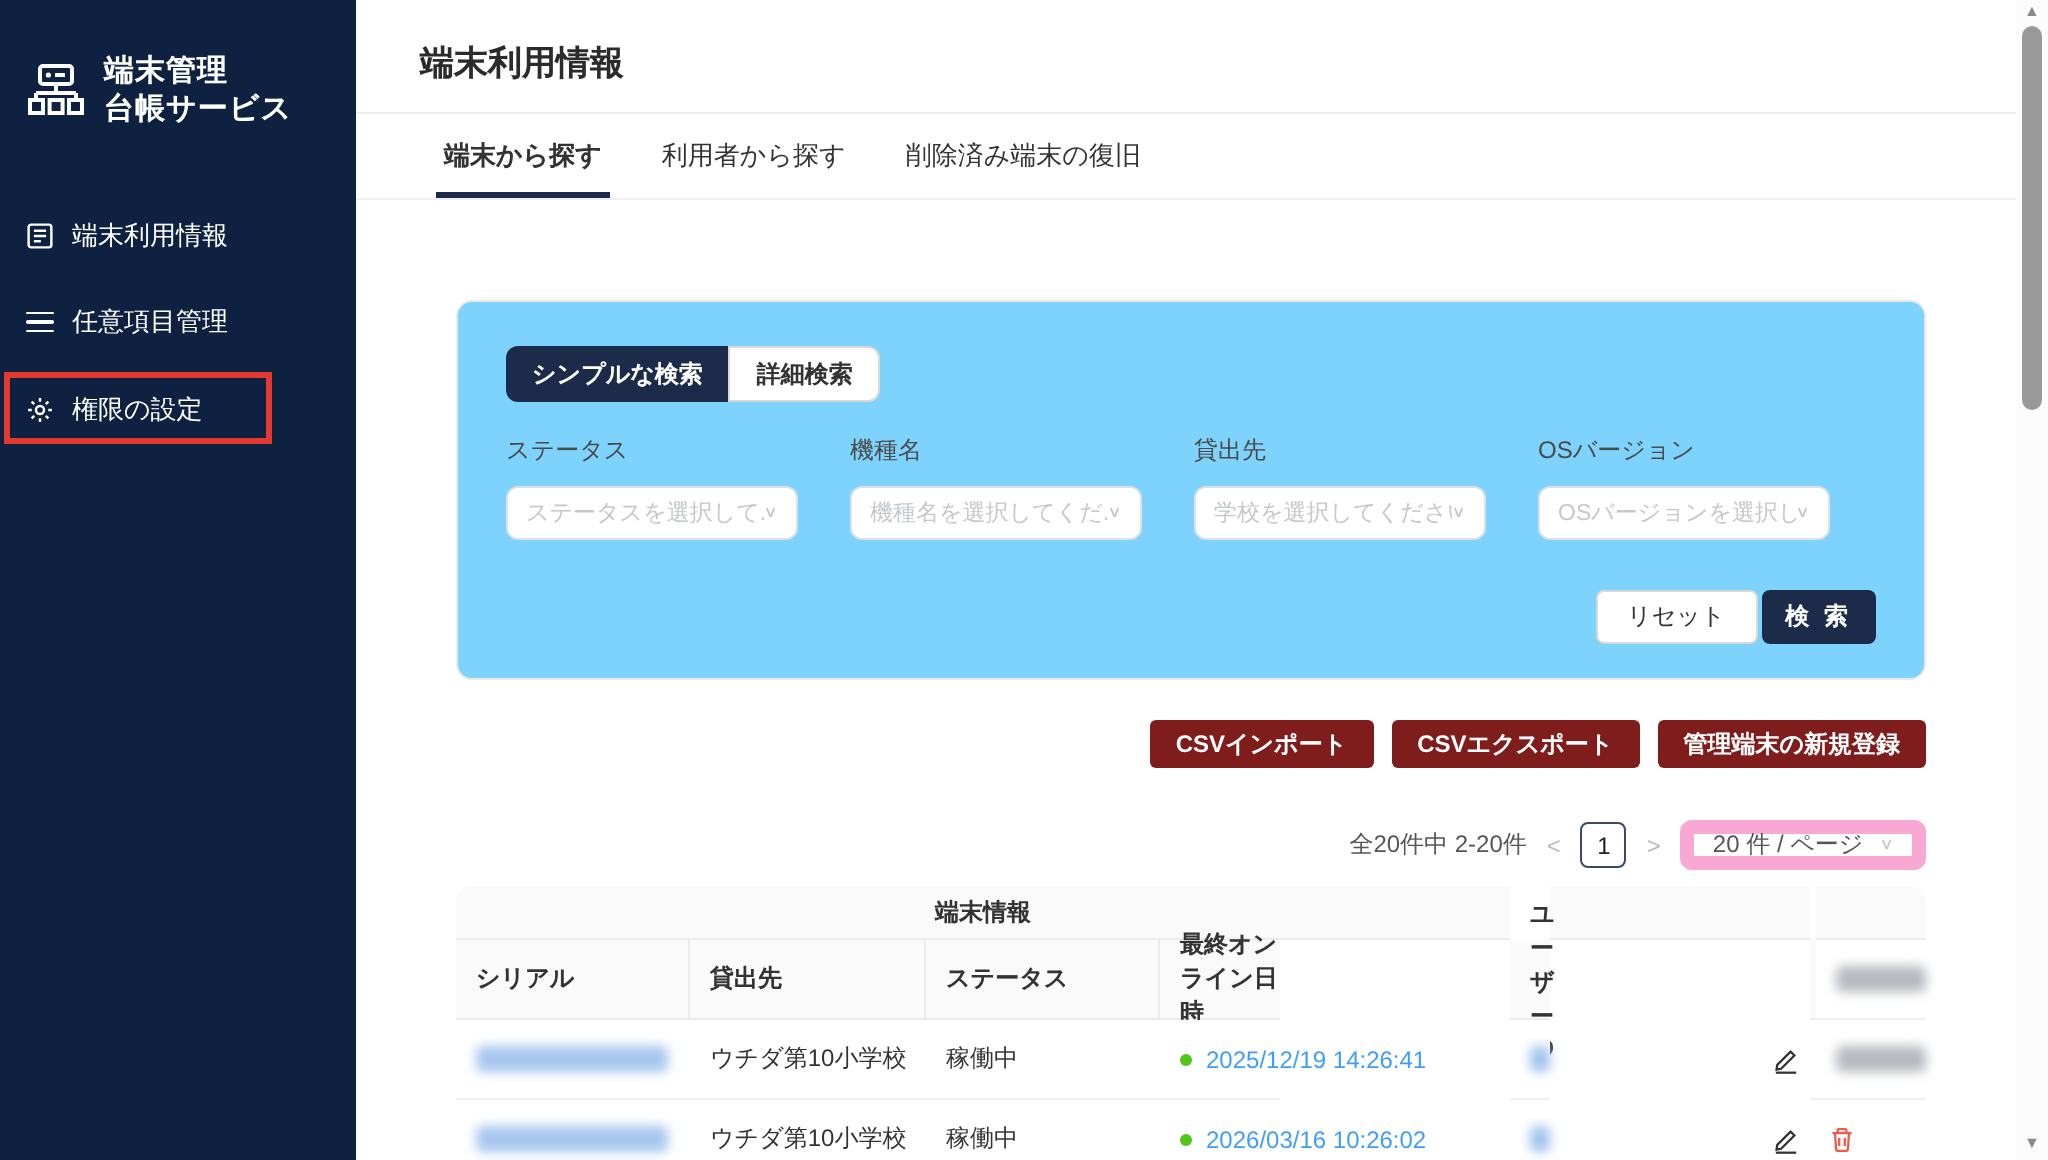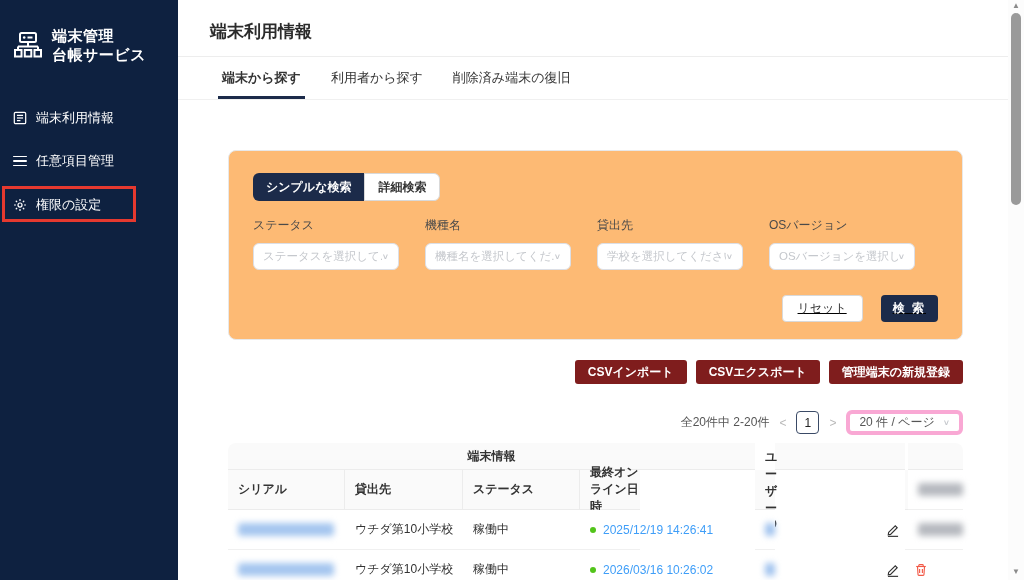--- a/index.html
+++ b/index.html
@@ -21,50 +21,50 @@
   
   .main { position:absolute; left:178px; top:0; width:830px; height:580px; background:#fff; }
   .page-header { height:57px; border-bottom:1px solid #ededed; position:relative; }
   .page-title { position:absolute; left:32px; top:20px; font-size:17px; font-weight:600; color:#2b2b2b; }
   .tabs { height:43px; border-bottom:1px solid #f0f0f0; display:flex; align-items:stretch; padding-left:44px; gap:30px; }
   .tab { font-size:13px; color:#333; display:flex; align-items:center; position:relative; cursor:pointer; }
   .tab.active { font-weight:bold;text-align:center; }
   .tab.active::after { content:""; position:absolute; left:-4px; right:-4px; bottom:0; height:3px; background:#1c2b4a; }
 
   
-  .search-card { position:absolute; left:50px; top:150px; width:735px; height:190px; background:#fdba74;
+  .search-card { position:absolute; left:50px; top:150px; width:735px; height:190px; background:#7dd3fc;
     border:1px solid #e8e8e8; border-radius:8px; }
   .toggle { position:absolute; left:24px; top:22px; display:flex; height:28px; }
   .tg { font-size:12px; font-weight:bold; display:flex; align-items:center; padding:0 13px; cursor:pointer; }
   .tg-on { background:#1c2b4a; color:#fff; border-radius:6px 0 0 6px; }
   .tg-off { background:#fff; color:#333; border:1px solid #d9d9d9; border-radius:0 6px 6px 0; }
   .fields { position:absolute; left:24px; top:66px; display:flex; }
   .field { width:172px; }
   .field-label { font-size:12px; color:#4a4a4a; margin-bottom:9px; }
   .select { width:146px; height:27px; border:1px solid #dcdfe6; border-radius:6px; background:#fff;
     display:flex; align-items:center; justify-content:space-between; padding:0 9px; cursor:pointer; }
   .select .ph { font-size:11.5px; color:#c4c7cc; white-space:nowrap; overflow:hidden; }
   .chev { font-size:10px; color:#c4c7cc; transform:scaleY(.8); }
-  .card-actions { position:absolute; right:24px; top:144px; display:flex; gap:18px;text-decoration:underline; }
+  .card-actions { position:absolute; right:24px; top:144px; display:flex; gap:2px; }
   .btn { height:27px; font-size:12px; border-radius:4px; display:flex; align-items:center; cursor:pointer; }
   .btn-reset { background:#fff; border:1px solid #d9d9d9; color:#333; padding:0 15px; }
   .btn-search { background:#1c2b4a; color:#fff; font-weight:bold; padding:12px 12px; letter-spacing:2px; }
 
   
   .csv-row { position:absolute; left:50px; top:360px; width:735px; display:flex; justify-content:flex-end; gap:9px; }
   .btn-navy { height:24px; background:#7f1d1d; color:#fff; font-size:12px; font-weight:bold;
     border-radius:3px; display:flex; align-items:center; padding:0 13px; cursor:pointer; }
 
   
   .pag-row { position:absolute; left:50px; top:410px; width:735px; display:flex; justify-content:flex-end;
     align-items:center; gap:9px; font-size:12px; color:#555; }
   .pag-arrow { color:#b9b9b9; font-size:12px; cursor:pointer; padding:0 1px; }
   .pag-page { width:23px; height:23px; border:1px solid #3a4a66; border-radius:4px; color:#222;
     display:flex; align-items:center; justify-content:center; font-size:12px; cursor:pointer; }
-  .pag-size { height:25px; border:4px solid #f9a8d4; border-radius:6px; display:flex; align-items:center;
+  .pag-size { height:25px; border:7px solid #f9a8d4; border-radius:6px; display:flex; align-items:center;
     gap:8px; padding:0 9px; color:#555; cursor:pointer; }
 
   
   .table { position:absolute; left:50px; top:443px; width:735px; display:grid;
     grid-template-columns:117px 118px 117px 60px 115px 20px 130px 3px 55px; }
   .gh { background:#fafafa; height:27px; border-bottom:1px solid #ececec; display:flex; align-items:center; }
   .gh-main { grid-column:1 / span 5; justify-content:center; font-size:12px; font-weight:bold; color:#333; border-top-left-radius:8px; }
   .gh-act { border-top-right-radius:8px; }
   .gapcell { background:transparent; border:none; }
   .th { background:#fafafa; height:40px; display:flex; align-items:center; padding-left:10px;

